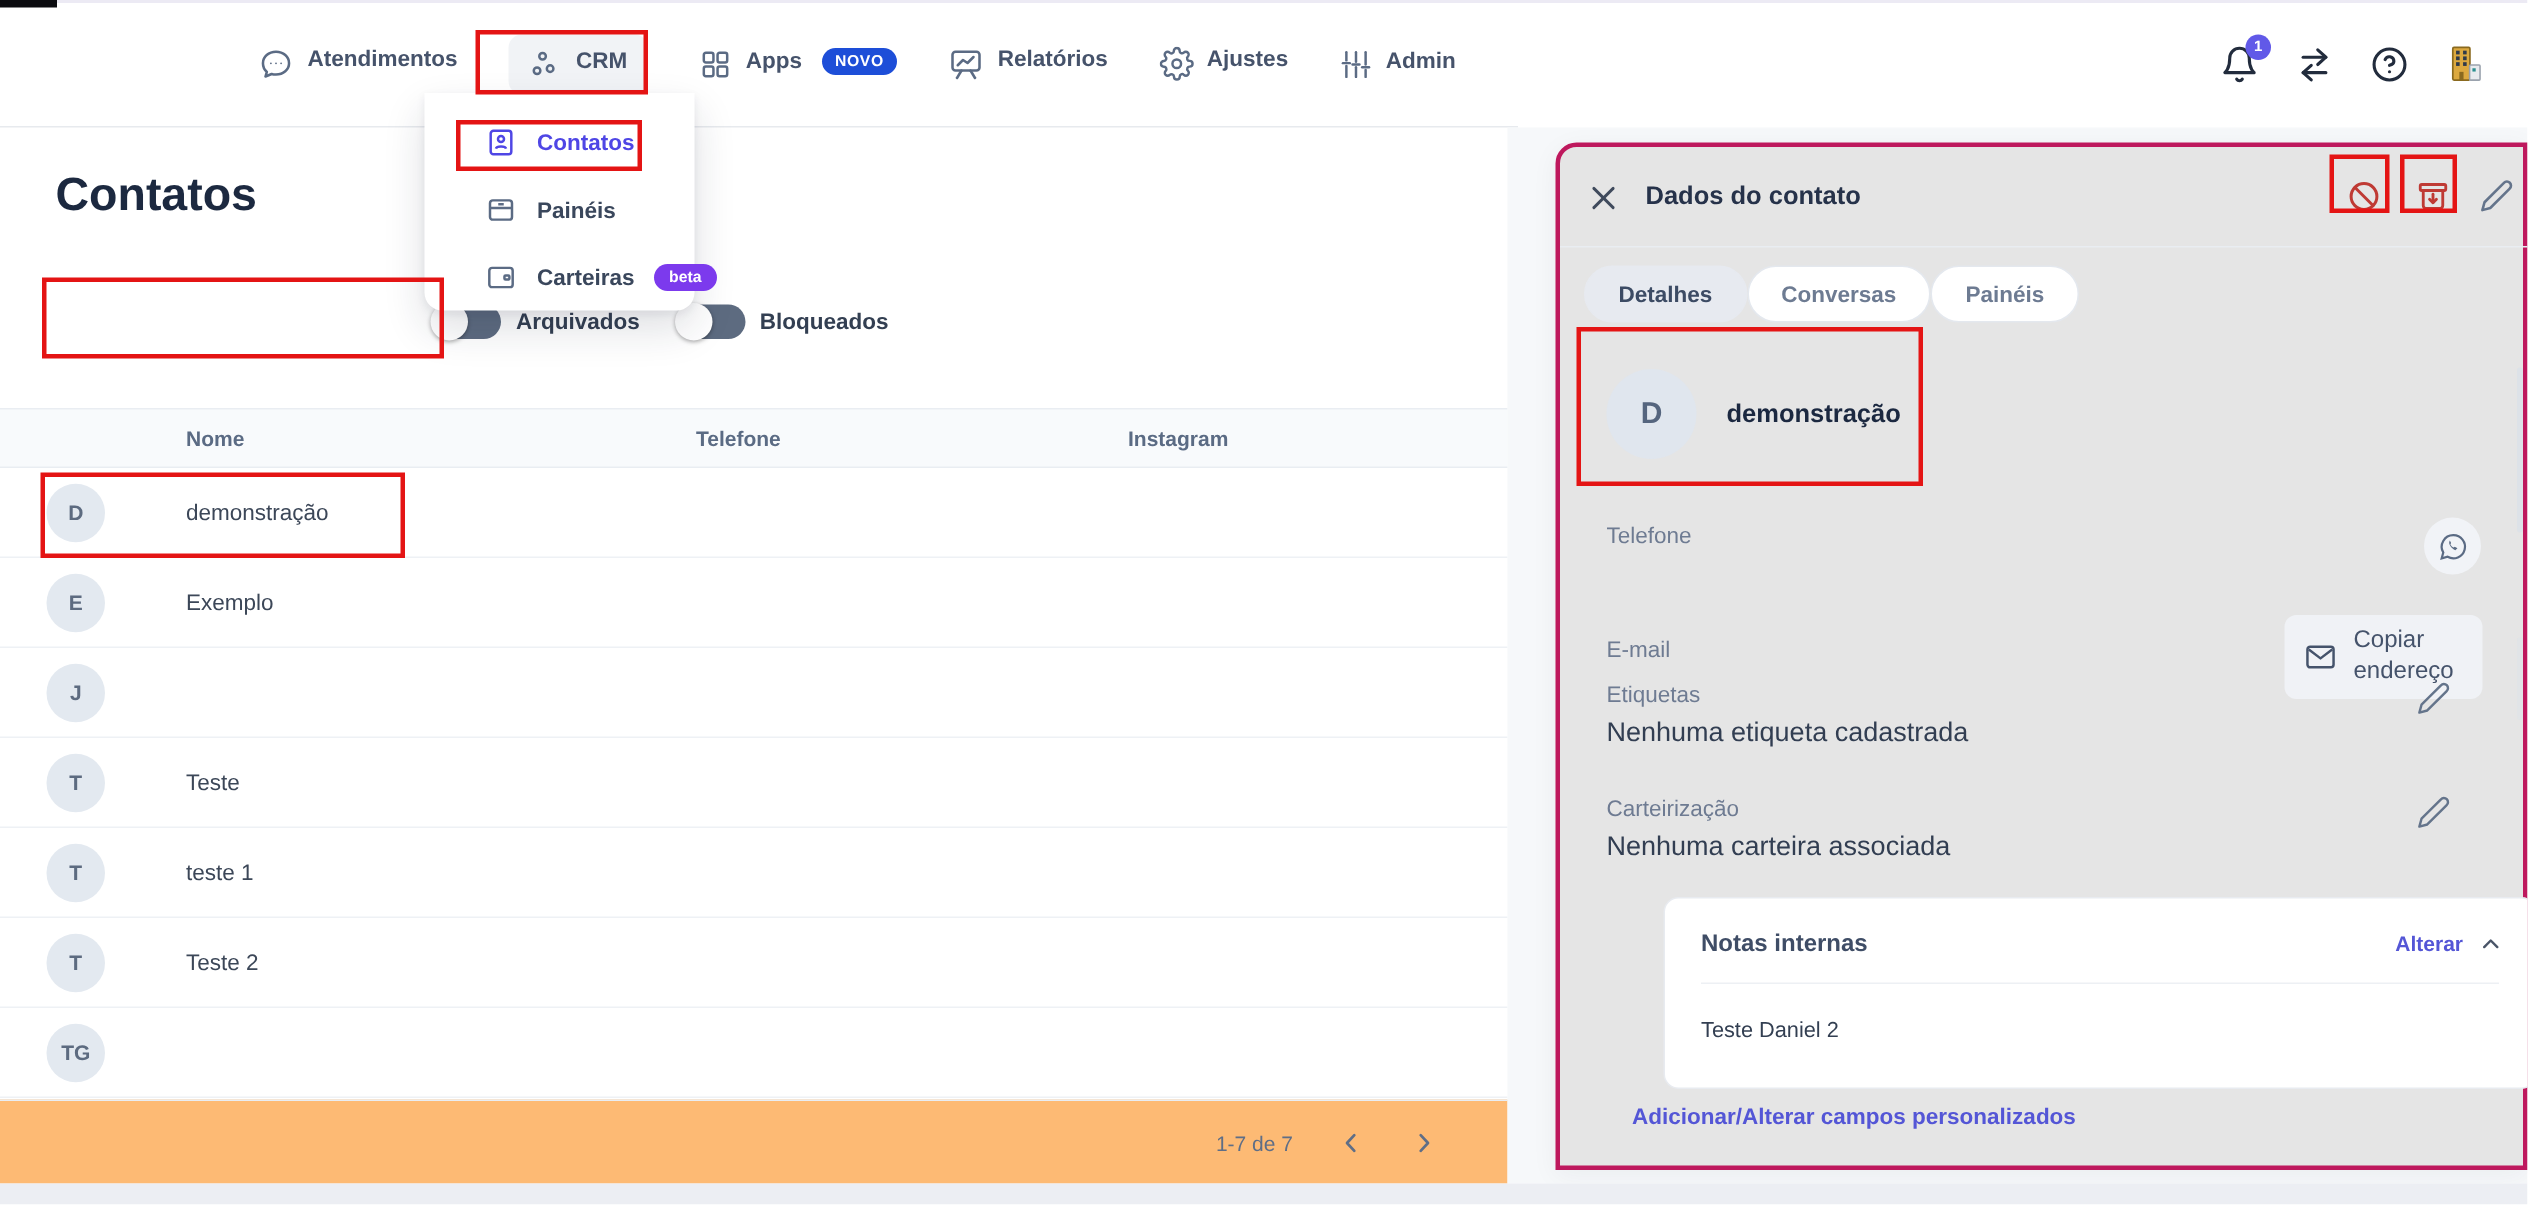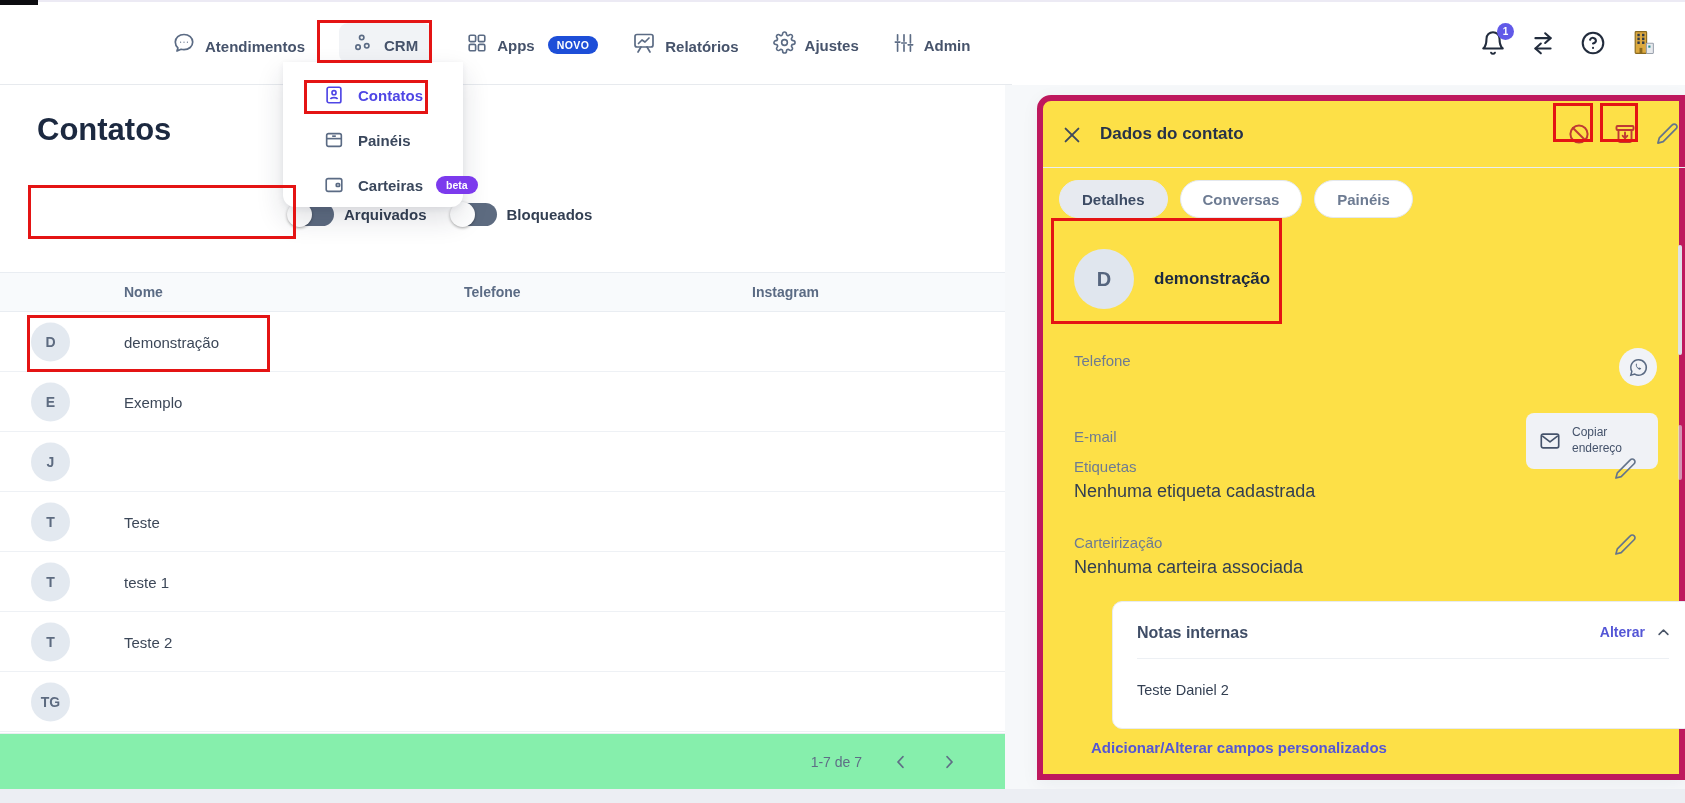--- a/index.html
+++ b/index.html
@@ -9,21 +9,21 @@
 
   svg { display:block; }
   .ico { color:#5b6b84; }
 
   
   .topstrip { position:absolute; left:0; top:0; width:1685px; height:2px; background:#eceaf4; }
   .black-sliver { position:absolute; left:0; top:0; width:38px; height:5px; background:#0c0c10; }
   .topbar-border { position:absolute; left:0; top:84px; width:1012px; height:1px; background:#e7eaee; }
 
   .nav { position:absolute; left:172px; top:0; height:85px; display:flex; align-items:center; gap:34px; }
-  .nav-item { display:flex; align-items:flex-end; gap:9px; color:#46536b; font-size:15px; font-weight:600; cursor:pointer; }
+  .nav-item { display:flex; align-items:flex-start; gap:9px; color:#46536b; font-size:15px; font-weight:600; cursor:pointer; }
   .nav-item.active { background:#f1f3f6; border-radius:9px; padding:9px 14px; }
   .badge-novo { margin-left:4px; background:#1d4ed8; color:#fff; font-size:10.5px; font-weight:700;
     letter-spacing:.4px; padding:3px 9px; border-radius:10px; }
 
   .top-icons { position:absolute; left:1480px; top:0; height:85px; display:flex; align-items:center; gap:24px; }
   .top-icon { position:relative; color:#222c3d; cursor:pointer; }
   .notif-badge { position:absolute; top:-7px; right:-8px; width:17px; height:17px; border-radius:50%;
     background:#6159e8; color:#fff; font-size:10px; font-weight:700; display:flex; align-items:center; justify-content:center; }
 
   
@@ -57,58 +57,58 @@
   .th { position:absolute; top:50%; transform:translateY(-50%); }
   .th.c0 { left:124px; } .th.c1 { left:464px; } .th.c2 { left:752px; }
 
   .rows { position:absolute; left:0; top:312px; width:1005px; }
   .row { position:relative; height:60px; border-bottom:1px solid #eef1f5; background:#fff; cursor:pointer; }
   .avatar { position:absolute; left:31px; top:50%; transform:translateY(-50%); width:39px; height:39px;
     border-radius:50%; background:#e3e9f0; color:#5d6b80; font-size:14px; font-weight:600;
     display:flex; align-items:center; justify-content:center; }
   .row .name { position:absolute; left:124px; top:50%; transform:translateY(-50%); font-size:15px; color:#3c4758; }
 
-  .pagination { position:absolute; left:0; top:733px; width:1005px; height:56px; background:#86efac;
+  .pagination { position:absolute; left:0; top:733px; width:1005px; height:56px; background:#fdba74;
     border-top:1px solid #e9edf2; display:flex; align-items:center; justify-content:flex-end;
     gap:30px; padding-right:47px; color:#5f6e86; font-size:14px; }
   .pg-btn { cursor:pointer; color:#5f6e86; }
 
   .bottom-strip { position:absolute; left:0; top:789px; width:1685px; height:14px; background:#eceef3; }
 
   
   .drawer-backdrop { position:absolute; left:1005px; top:85px; width:680px; height:704px; background:#f6f8fa; }
-  .drawer { position:absolute; left:1037px; top:95px; width:648px; height:685px; background:#fde047;
-    border:6px solid #be185d; border-radius:14px 0 0 0; box-shadow:0 4px 18px rgba(25,35,60,.05); }
+  .drawer { position:absolute; left:1037px; top:95px; width:648px; height:685px; background:#e5e5e5;
+    border:3px solid #be185d; border-radius:14px 0 0 0; box-shadow:0 4px 18px rgba(25,35,60,.05); }
 
   .dr-close { position:absolute; left:18px; top:23px; cursor:pointer; color:#3f4a5c; }
   .dr-title { position:absolute; left:57px; top:0; height:66px; display:flex; align-items:center;
     font-size:17px; font-weight:600; color:#26324a; }
   .dr-hicon { position:absolute; top:21px; cursor:pointer; }
   .dr-hicon.block { left:524px; color:#bf3a34; }
   .dr-hicon.archive { left:570px; color:#bf3a34; }
   .dr-hicon.pencil { left:613px; color:#64748b; }
   .dr-divider { position:absolute; left:0; top:66px; width:646px; height:1px; background:#e9edf2; }
 
-  .tabs { position:absolute; left:16px; top:79px; display:flex; gap:12px; }
+  .tabs { position:absolute; left:16px; top:79px; display:flex; gap:0; }
   .tab { height:38px; padding:0 22px; border-radius:19px; display:flex; align-items:center;
     font-size:15px; font-weight:600; color:#6d7b92; background:#fff; border:1px solid #e4e8ee; cursor:pointer; }
   .tab.active { background:#e7eaf0; border-color:#e7eaf0; color:#3c4b64; }
 
   .contact-avatar { position:absolute; left:31px; top:148px; width:60px; height:60px; border-radius:50%;
     background:#e0e6ee; color:#55657e; font-size:20px; font-weight:600; display:flex; align-items:center; justify-content:center; }
   .contact-name { position:absolute; left:111px; top:148px; height:60px; display:flex; align-items:center;
     font-size:17px; font-weight:700; color:#1b2840; }
 
   .f-label { position:absolute; left:31px; font-size:15px; color:#6e7b92; }
   .f-value { position:absolute; left:31px; font-size:18px; color:#323e52; }
   .wa-btn { position:absolute; left:576px; top:247px; width:38px; height:38px; border-radius:50%;
     background:#f1f3f7; display:flex; align-items:center; justify-content:center; cursor:pointer; color:#5b6b84; }
   .copy-btn { position:absolute; left:483px; top:312px; width:132px; height:56px; background:#f0f2f6;
     border-radius:8px; display:flex; align-items:center; gap:11px; padding:0 13px; cursor:pointer; }
-  .copy-btn .txt { font-size:12px; color:#45536b; line-height:1.3; width:62px; }
+  .copy-btn .txt { font-size:16px; color:#45536b; line-height:1.3; width:62px; }
   .f-pencil { position:absolute; left:571px; color:#64748b; cursor:pointer; }
 
   .notes-card { position:absolute; left:29px; top:500px; width:582px; height:128px; border:1px solid #e8ebf0;
     border-radius:10px; background:#fff;margin-left:40px; }
   .notes-title { position:absolute; left:24px; top:22px; font-size:16px; font-weight:600; color:#3f4d66; }
   .notes-action { position:absolute; right:22px; top:22px; display:flex; align-items:center; gap:11px;
     color:#5456d6; font-size:14px; font-weight:600; cursor:pointer; }
   .notes-action .chev { color:#4a5568; }
   .notes-divider { position:absolute; left:24px; right:24px; top:56px; height:1px; background:#edf0f4; }
   .notes-content { position:absolute; left:24px; top:80px; font-size:14.5px; color:#333f52; }

